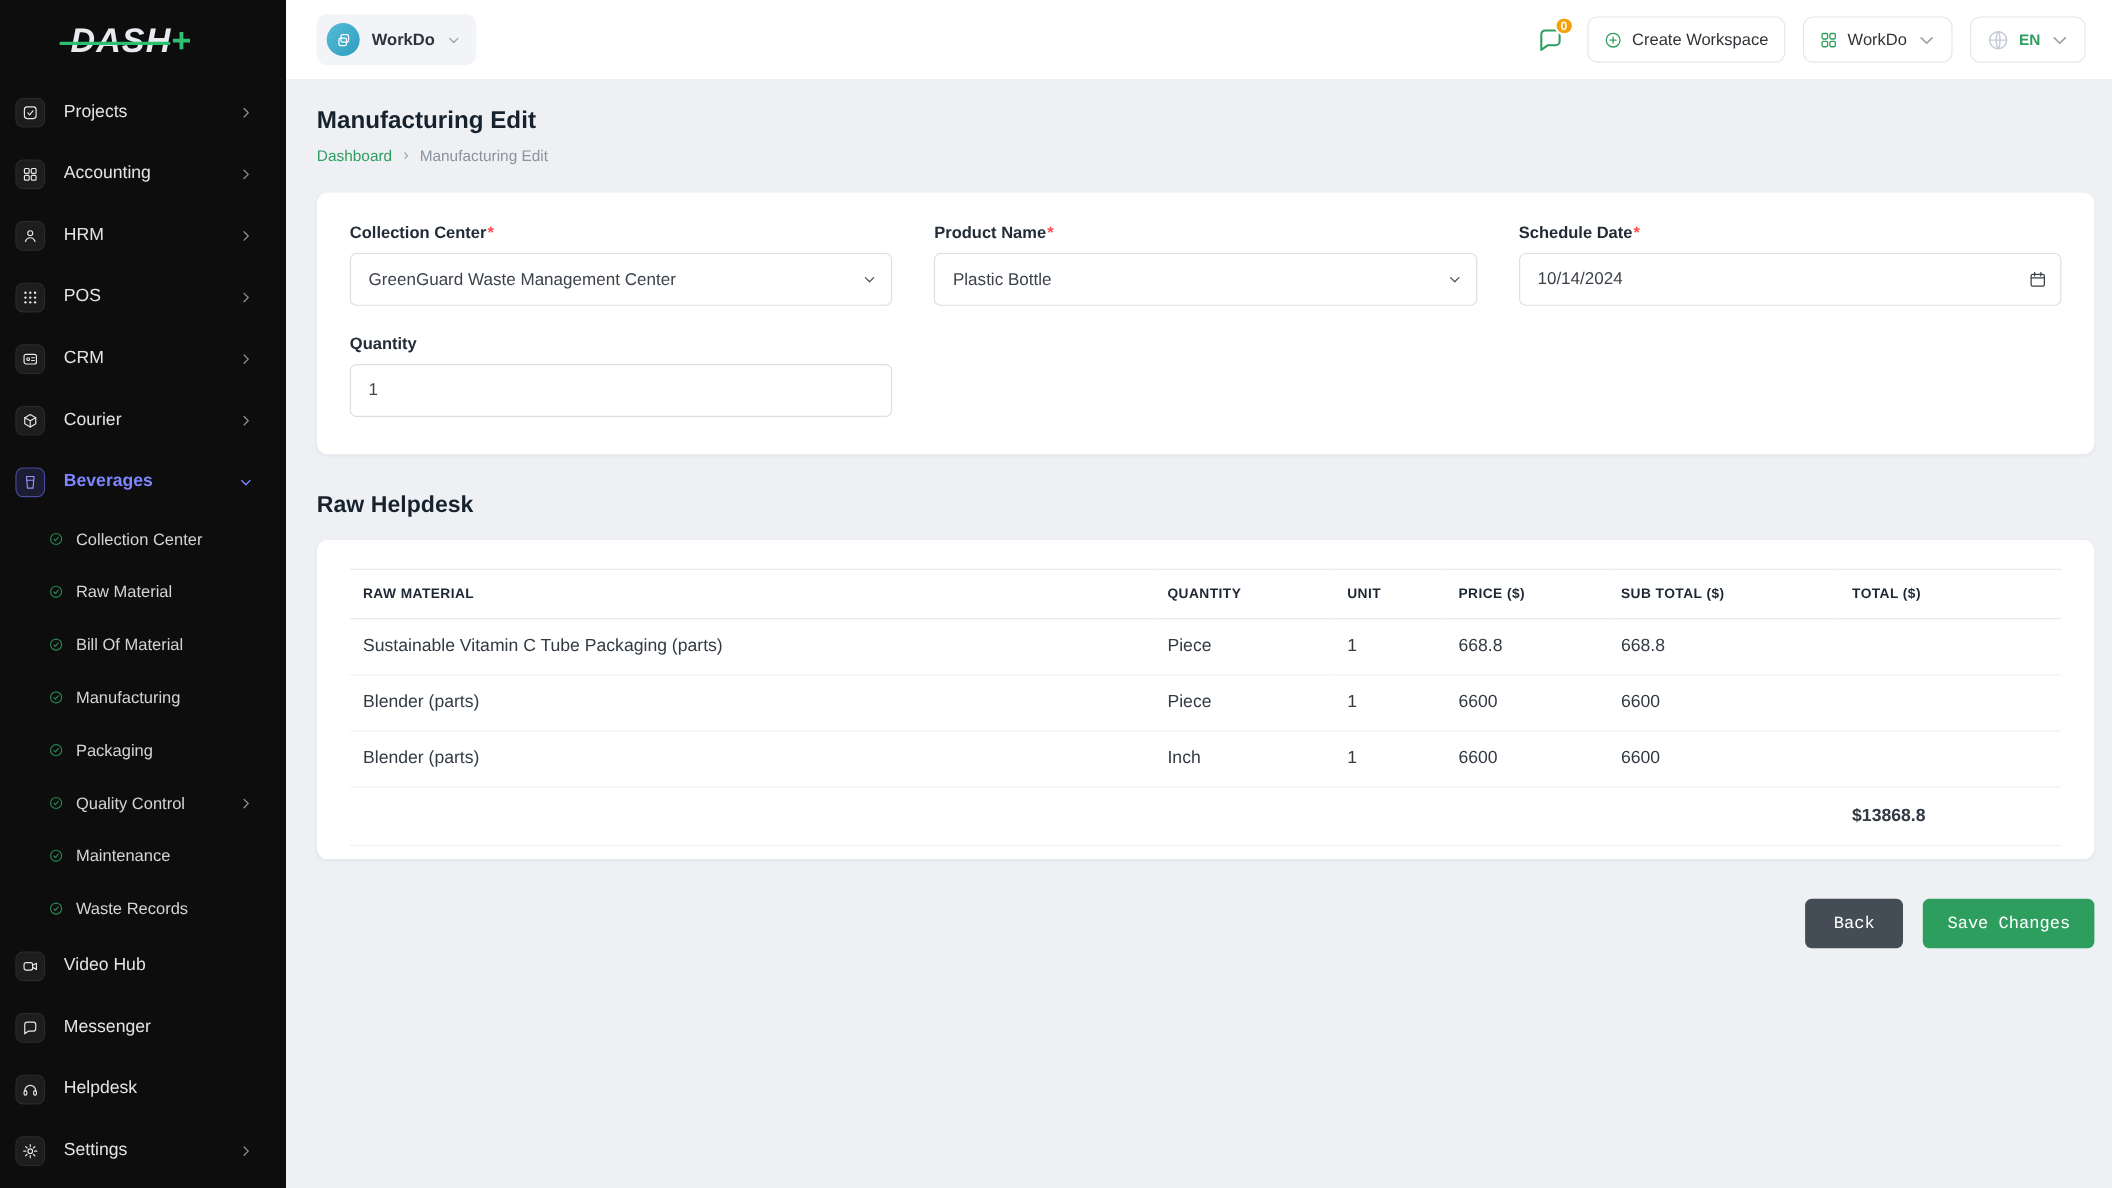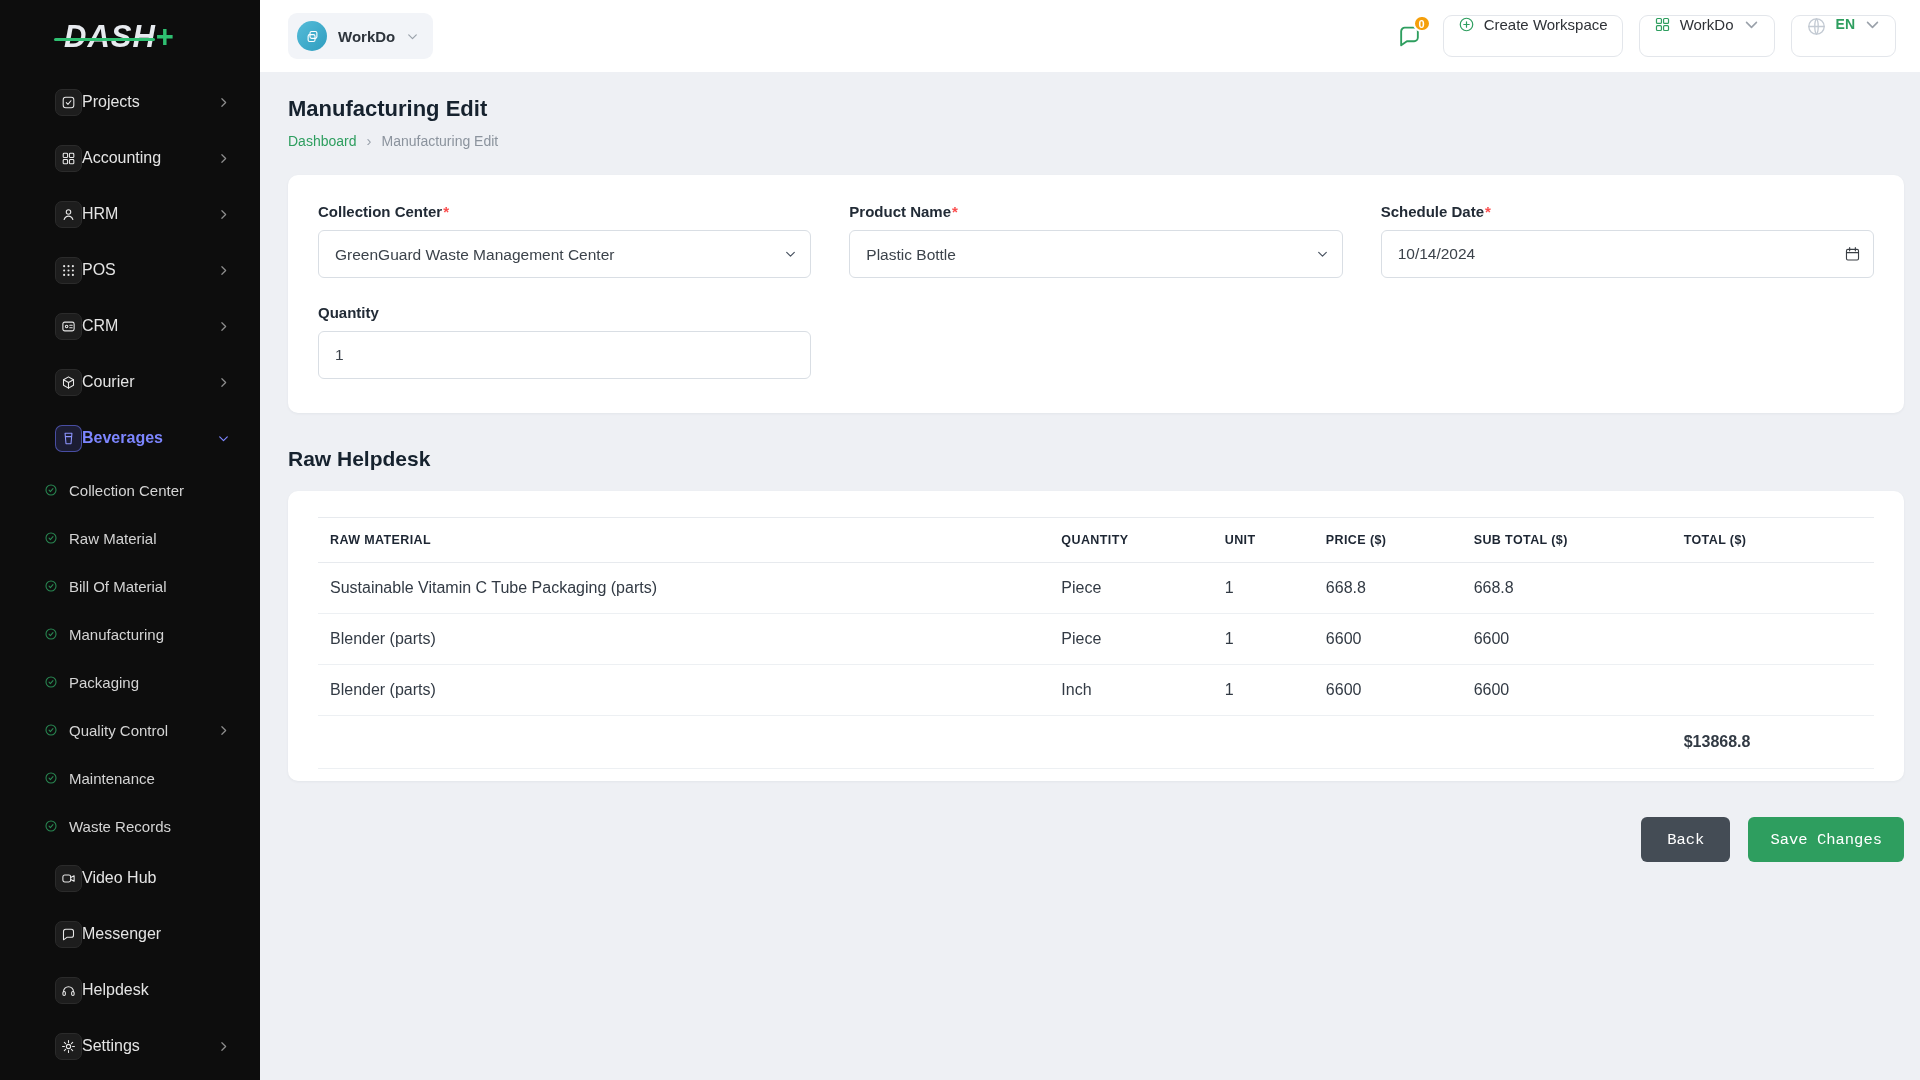--- a/index.html
+++ b/index.html
@@ -7,21 +7,21 @@
   html,body { width:1920px; height:1080px; }
   body { font-family:"Liberation Sans","DejaVu Sans",sans-serif; background:#eef0f4; overflow:hidden; color:#2c323a; }
   .app { display:flex; width:1920px; height:1080px; }
 
   
   .sidebar { width:260px; min-width:260px; background:#0d0d0d; height:100%; overflow:hidden; }
   .logo-wrap { height:74px; display:flex; align-items:center; padding-left:64px; }
   .logo { position:relative; font-size:31px; font-weight:800; font-style:italic; letter-spacing:1px; color:#e7eaef; }
   .logo-line { position:absolute; left:-10px; right:20px; top:54%; height:3px; background:#2fbf71; border-radius:2px; }
   .logo-plus { color:#2fbf71; font-style:normal; }
-  .nav-item { display:flex; align-items:center; height:56px; padding:0 30px 0 28px; cursor:pointer;margin-left:27px; }
+  .nav-item { display:flex; align-items:center; gap:17px; height:56px; padding:0 30px 0 14px; cursor:pointer; }
   .icon-box { width:27px; height:27px; min-width:27px; border-radius:7px; background:#1d1d1d; border:1px solid #2b2b2b; display:flex; align-items:center; justify-content:center; color:#e8e8e8; }
   .nav-label { flex:1; font-size:16px; color:#e4e4e4; }
   .chev { color:#8e8e8e; display:flex; }
   .nav-item.active .nav-label { color:#7d86ff; font-weight:700; }
   .nav-item.active .icon-box { background:rgba(109,118,255,.16); border-color:rgba(109,118,255,.55); color:#8d95ff; }
   .nav-item.active .chev { color:#7d86ff; }
   .subnav-item { display:flex; align-items:center; gap:11px; height:48px; padding:0 30px 0 44px; cursor:pointer; }
   .dot-icon { color:#2e9e5f; opacity:.85; display:flex; }
   .subnav-label { flex:1; font-size:15px; color:#d4d4d4; }
 
@@ -33,21 +33,21 @@
   .main { flex:1; display:flex; flex-direction:column; min-width:0; }
   .topbar { height:72px; min-height:72px; background:#fff; display:flex; align-items:center; justify-content:space-between; padding:0 24px 0 28px; }
   .ws-chip { display:flex; align-items:center; gap:11px; background:#f2f4f8; border-radius:9px; padding:8px 14px 8px 9px; cursor:pointer; }
   .ws-avatar { width:30px; height:30px; border-radius:50%; background:linear-gradient(135deg,#55bcd9,#2f9dbf); display:flex; align-items:center; justify-content:center; color:#fff; }
   .ws-avatar .ic { width:15px; height:15px; stroke-width:1.8; }
   .ws-label { font-size:15px; color:#2e343c; font-weight:600; }
   .tb-right { display:flex; align-items:center; gap:16px; }
   .chat-btn { position:relative; width:34px; height:34px; display:flex; align-items:center; justify-content:center; color:#2e9e5f; cursor:pointer; background:none; border:none; }
   .chat-btn .ic { width:25px; height:25px; stroke-width:1.8; }
   .badge { position:absolute; top:-4px; right:-4px; min-width:17px; height:17px; border-radius:9px; background:#f59f0a; color:#fff; font-size:11px; font-weight:700; display:flex; align-items:center; justify-content:center; padding:0 4px; border:2px solid #fff; }
-  .tb-btn { display:flex; gap:9px; height:42px; padding:0 14px; background:#fff; border:1px solid #e3e6eb; border-radius:9px; font-size:15px; color:#2f3237; cursor:pointer; font-family:inherit; }
+  .tb-btn { display:flex; align-items:center; gap:9px; height:42px; padding:0 14px; background:#fff; border:1px solid #e3e6eb; border-radius:9px; font-size:15px; color:#2f3237; cursor:pointer; font-family:inherit; }
   .tb-btn .accent { color:#2e9e5f; display:flex; }
   .tb-btn .ic { width:17px; height:17px; }
   .caret { color:#9aa1aa; display:flex; }
   .lang-code { color:#2e9e5f; font-weight:700; font-size:14px; }
   .globe { color:#c3cad3; display:flex; }
   .globe .ic { width:21px; height:21px; stroke-width:1.5; }
 
   
   .content { flex:1; background:#eef0f4; padding:24px 16px 0 28px; overflow:hidden; }
   .page-title { font-size:22px; font-weight:700; color:#16222e; }

